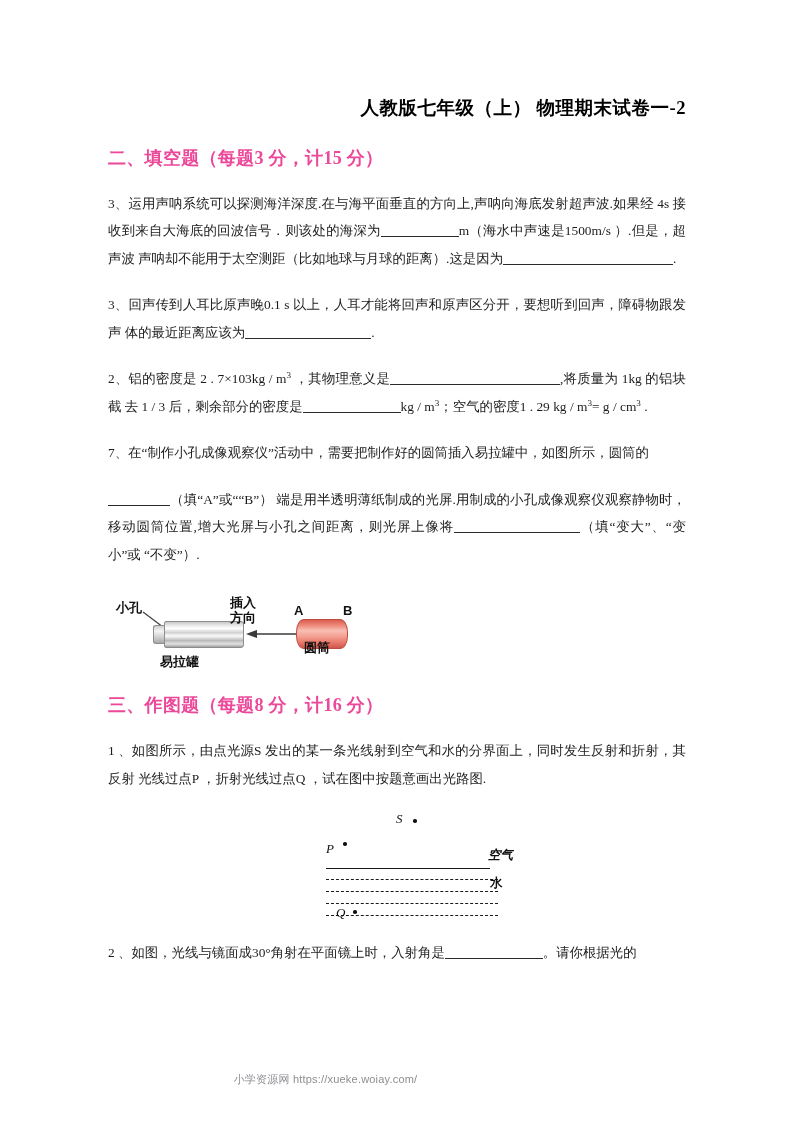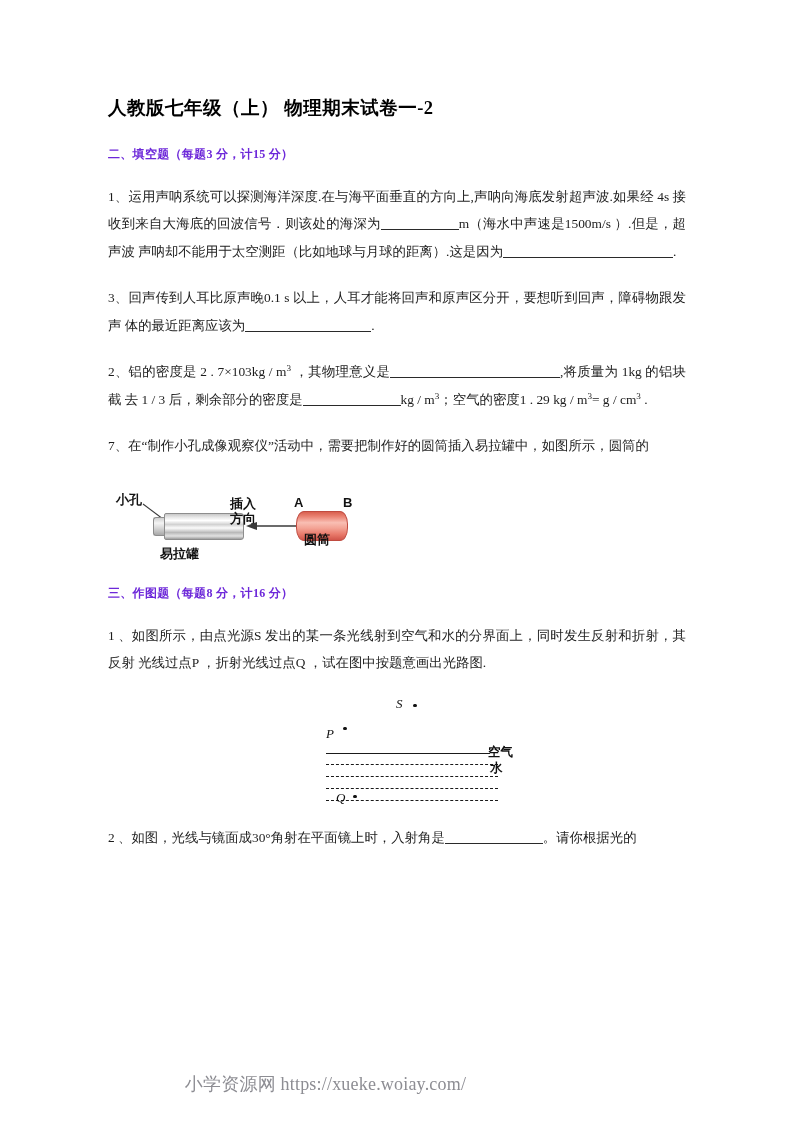--- a/index.html
+++ b/index.html
@@ -23,33 +23,33 @@
     background: #fff;
   }
   .content {
     position: absolute;
     left: 108px;
     top: 95px;
     width: 578px;
   }
 
   .doc-title {
-    text-align: left;
+    text-align: right;
     font-weight: bold;
     font-size: 18.5px;
     letter-spacing: 0.5px;
     margin: 0 0 26px 0;
     color: #000;
   }
 
   .section-head {
     font-weight: bold;
-    font-size: 12px;
+    font-size: 18px;
     margin: 0 0 20px 0;
-    color: #6d28d9;
+    color: #ec4899;
     letter-spacing: 0.3px;
   }
 
   .q {
     font-size: 13.4px;
     line-height: 2.05;
     margin: 0 0 19px 0;
     text-align: justify;
     color: #1c1c1c;
   }
@@ -77,21 +77,21 @@
   }
   .fig-pinhole .lbl {
     position: absolute;
     font-size: 13px;
     font-weight: bold;
     color: #111;
     white-space: nowrap;
     font-family: "Liberation Sans", "DejaVu Sans", sans-serif;
   }
   .lbl-xiaokong { left: 0px;   top: 12px; }
-  .lbl-charu    { left: 114px; top: 17px;  line-height: 1.18; }
+  .lbl-charu    { left: 114px; top: 8px;  line-height: 1.18; }
   .lbl-yilaguan { left: 44px;  top: 66px; }
   .lbl-yuantong { left: 188px; top: 52px; }
   .lbl-a        { left: 178px; top: 16px; font-weight: 500; font-size: 13.5px;
                   font-family: "Liberation Serif", serif; }
   .lbl-b        { left: 227px; top: 16px; font-weight: 500; font-size: 13.5px;
                   font-family: "Liberation Serif", serif; }
 
   .can {
     position: absolute;
     left: 48px; top: 34px;
@@ -159,21 +159,21 @@
     font-weight: bold;
     font-family: "Liberation Sans", "DejaVu Sans", sans-serif;
     color: #111;
   }
   .lbl-s   { left: 76px;  top: 0px; }
   .dot-s   { left: 93px;  top: 8px; }
   .lbl-p   { left: 6px;   top: 30px; }
   .dot-p   { left: 23px;  top: 31px; }
   .lbl-q   { left: 16px;  top: 94px; }
   .dot-q   { left: 33px;  top: 99px; }
-  .lbl-air { left: 168px; top: 48px; }
+  .lbl-air { left: 168px; top: 36px; font-style: italic; }
   .lbl-wat { left: 170px; top: 64px; }
 
   .iface {
     position: absolute;
     left: 6px; top: 57px;
     width: 164px;
     border-top: 1.6px solid #1a1a1a;
   }
   .dashline {
     position: absolute;
@@ -186,53 +186,56 @@
   .dl3 { top: 92px; }
   .dl4 { top: 104px; }
 
   
   .footer {
     position: absolute;
     left: 0;
     top: 1072px;
     width: 651px;
     text-align: center;
-    font-size: 18px;
+    font-size: 11px;
     color: #8d8d93;
-    font-family: Liberation Serif, serif;
+    font-family: Liberation Sans, sans-serif;
     letter-spacing: 0.2px;
   }
 </style>
 </head>
 <body>
 
 <div class="page">
   <div class="content">
 
     <h1 class="doc-title">人教版七年级（上） 物理期末试卷一-2</h1>
 
     <div class="section-head">二、填空题（每题3 分，计15 分）</div>
 
 
     <p class="q">
-      <span>1、运用声呐系统可以探测海洋深度.在与海平面垂直的方向上,声呐向海底发射超声波.如果经 4s 接收到来自大海底的回波信号．则该处的海深为</span><span class="blank b-md"></span><span>m（海水中声速是1500m/s ）.但是，超声波 声呐却不能用于太空测距（比如地球与月球的距离）.这是因为</span><span class="blank b-xxl"></span><span>.</span>
+      <span>3、运用声呐系统可以探测海洋深度.在与海平面垂直的方向上,声呐向海底发射超声波.如果经 4s 接收到来自大海底的回波信号．则该处的海深为</span><span class="blank b-md"></span><span>m（海水中声速是1500m/s ）.但是，超声波 声呐却不能用于太空测距（比如地球与月球的距离）.这是因为</span><span class="blank b-xxl"></span><span>.</span>
     </p>
 
     <p class="q">
       <span>3、回声传到人耳比原声晚0.1 s 以上，人耳才能将回声和原声区分开，要想听到回声，障碍物跟发声 体的最近距离应该为</span><span class="blank b-xl"></span><span>.</span>
     </p>
 
     <p class="q">
       <span>2、铝的密度是 2 . 7×10</span><span>3</span><span>kg / m</span><sup>3</sup><span> ，其物理意义是</span><span class="blank b-xxl"></span><span>,将质量为 1kg 的铝块截 去 1 / 3 后，剩余部分的密度是</span><span class="blank b-lg"></span><span>kg / m</span><sup>3</sup><span>；空气的密度1 . 29 kg / m</span><sup>3</sup><span>=</span><span> g / cm</span><sup>3</sup><span> .</span>
     </p>
 
     <p class="q">
       <span>7、在“制作小孔成像观察仪”活动中，需要把制作好的圆筒插入易拉罐中，如图所示，圆筒的</span>
     </p>
 
+    <p class="q">
+      <span class="blank b-sm"></span><span>（填“A”或““B”） 端是用半透明薄纸制成的光屏.用制成的小孔成像观察仪观察静物时， 移动圆筒位置,增大光屏与小孔之间距离，则光屏上像将</span><span class="blank b-xl"></span><span>（填“变大”、“变小”或 “不变”）.</span>
+    </p>
 
     <div class="fig-pinhole">
 
       <span class="lbl lbl-xiaokong">小孔</span>
 
       <svg class="pin-line" viewBox="0 0 26 20">
         <line x1="1" y1="1" x2="25" y2="19" stroke="#3a3a3a" stroke-width="1.1"></line>
       </svg>
 
       <div class="can-taper"></div>

